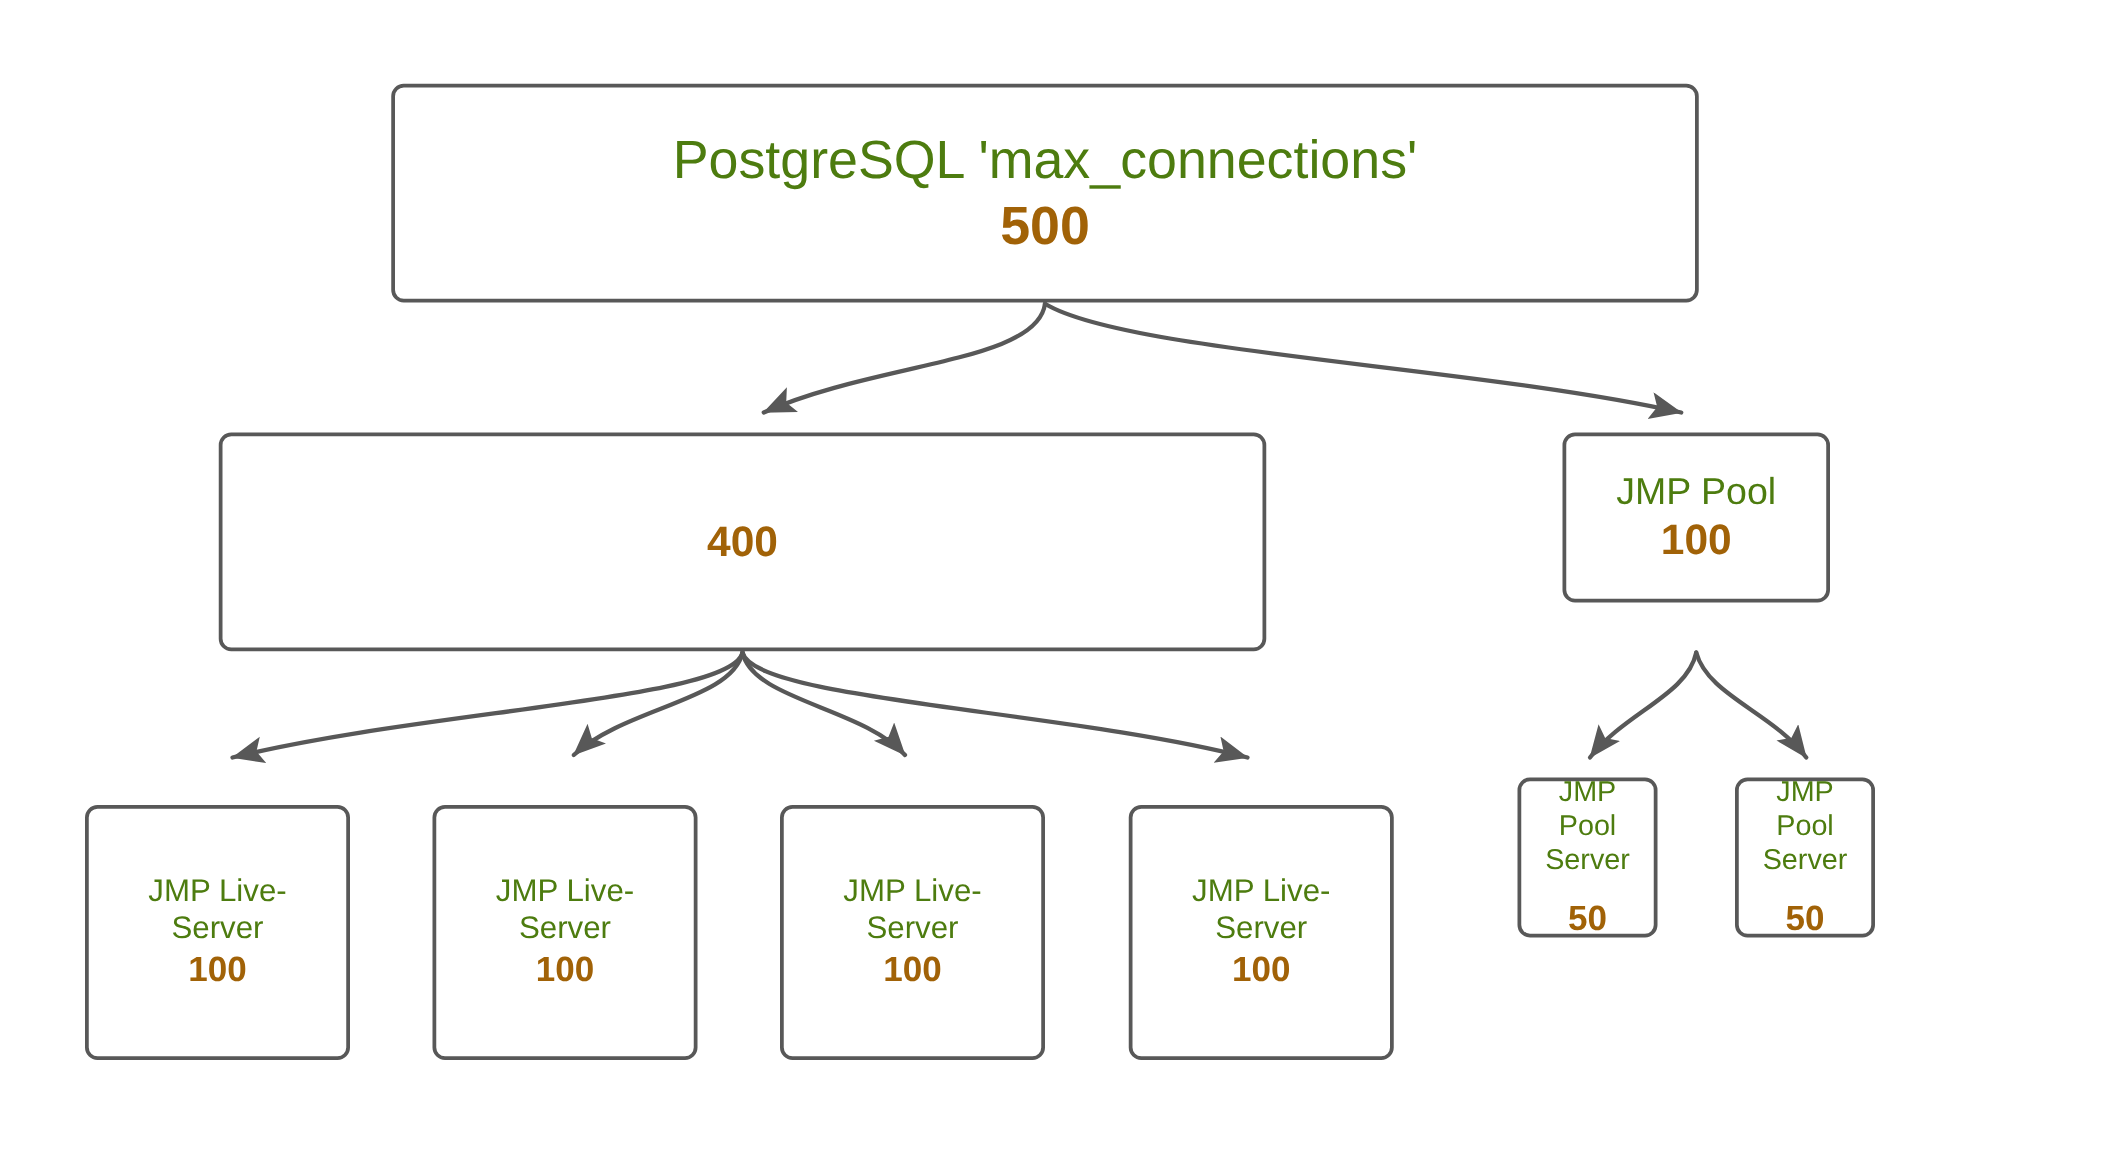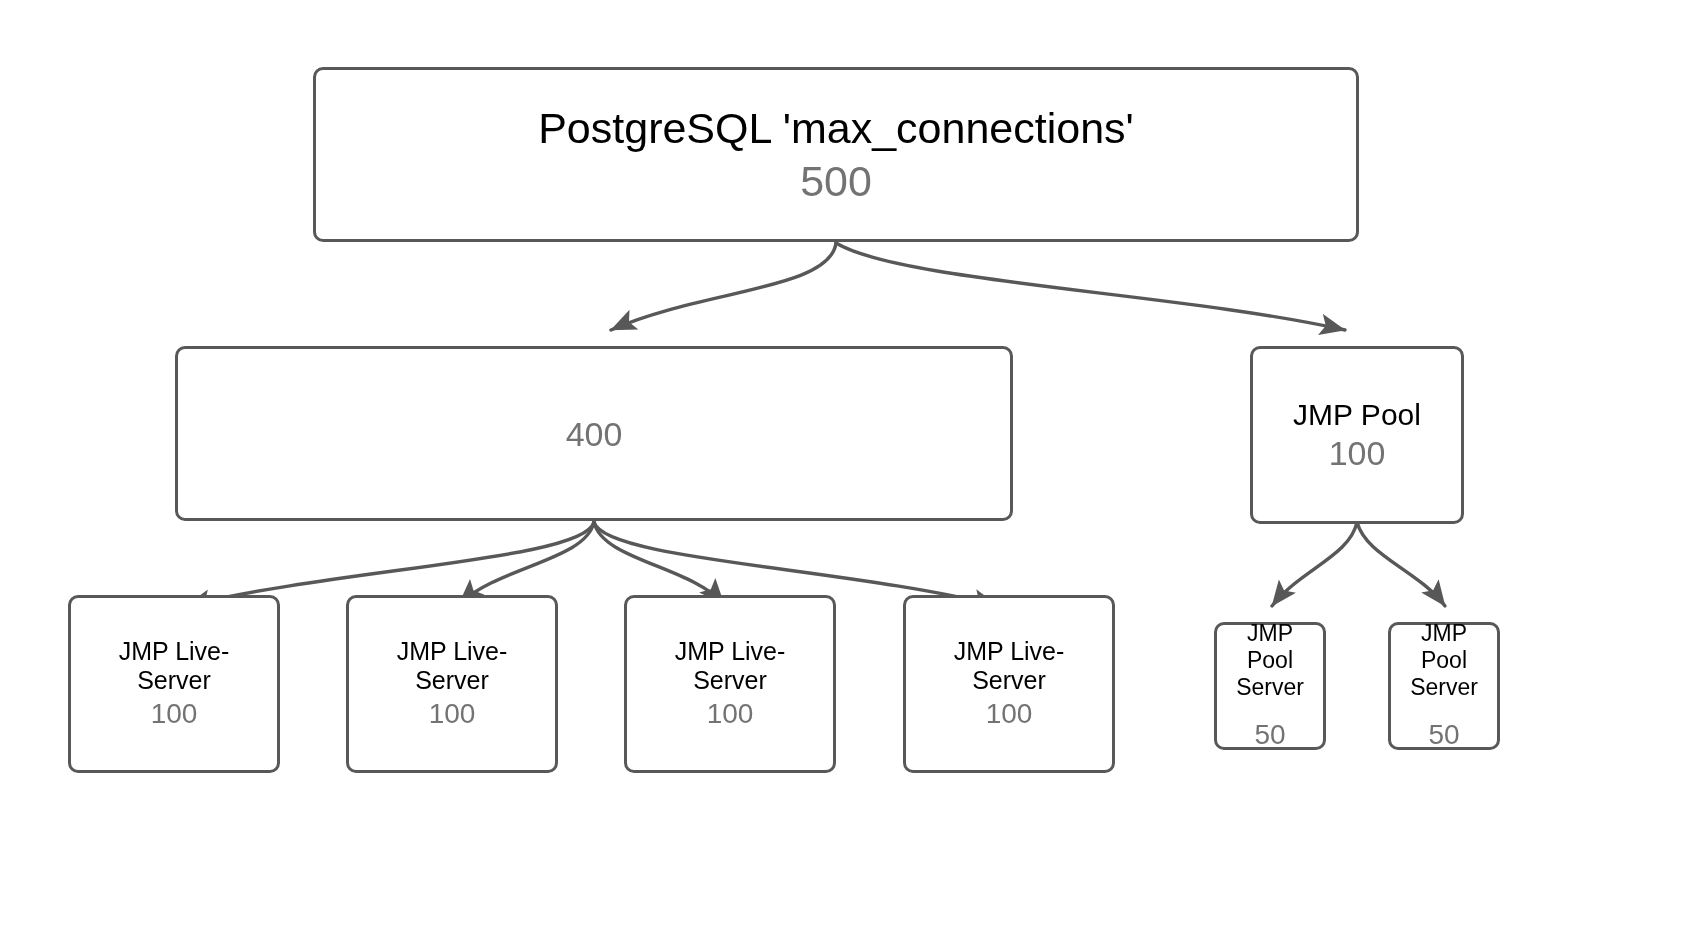--- a/index.html
+++ b/index.html
@@ -36,27 +36,27 @@
     display: flex;
     flex-direction: column;
     align-items: center;
     justify-content: center;
     text-align: center;
     color: #1d3255;
   }
   .node .lbl {
     font-weight: 400;
     line-height: 1.17;
-    color: #000000;
+    color: #4d7c0f;
     white-space: pre-line;
   }
   .node .val {
-    font-weight: 400;
+    font-weight: 700;
     line-height: 1.17;
-    color: #737373;
+    color: #a16207;
   }
 
   
   #node-root {
     left: 313px;
     top: 67px;
     width: 1046px;
     height: 175px;
   }
   #node-root .lbl { font-size: 43px; }
@@ -69,31 +69,31 @@
     width: 838px;
     height: 175px;
   }
   #node-live-cluster .lbl { font-size: 30px; }
   #node-live-cluster .val { font-size: 34px; margin-top: 2px; }
 
   #node-pool {
     left: 1250px;
     top: 346px;
     width: 214px;
-    height: 178px;
+    height: 136px;
     align-items: center;
   }
   #node-pool .lbl { font-size: 30px; }
   #node-pool .val { font-size: 34px; margin-top: 2px; }
 
   
   .leaf-live {
-    top: 595px;
+    top: 644px;
     width: 212px;
-    height: 178px;
+    height: 204px;
   }
   .leaf-live .lbl { font-size: 25px; }
   .leaf-live .val { font-size: 28px; margin-top: 3px; }
 
   #node-live-server-1 { left: 68px; }
   #node-live-server-2 { left: 346px; }
   #node-live-server-3 { left: 624px; }
   #node-live-server-4 { left: 903px; }
 
   

